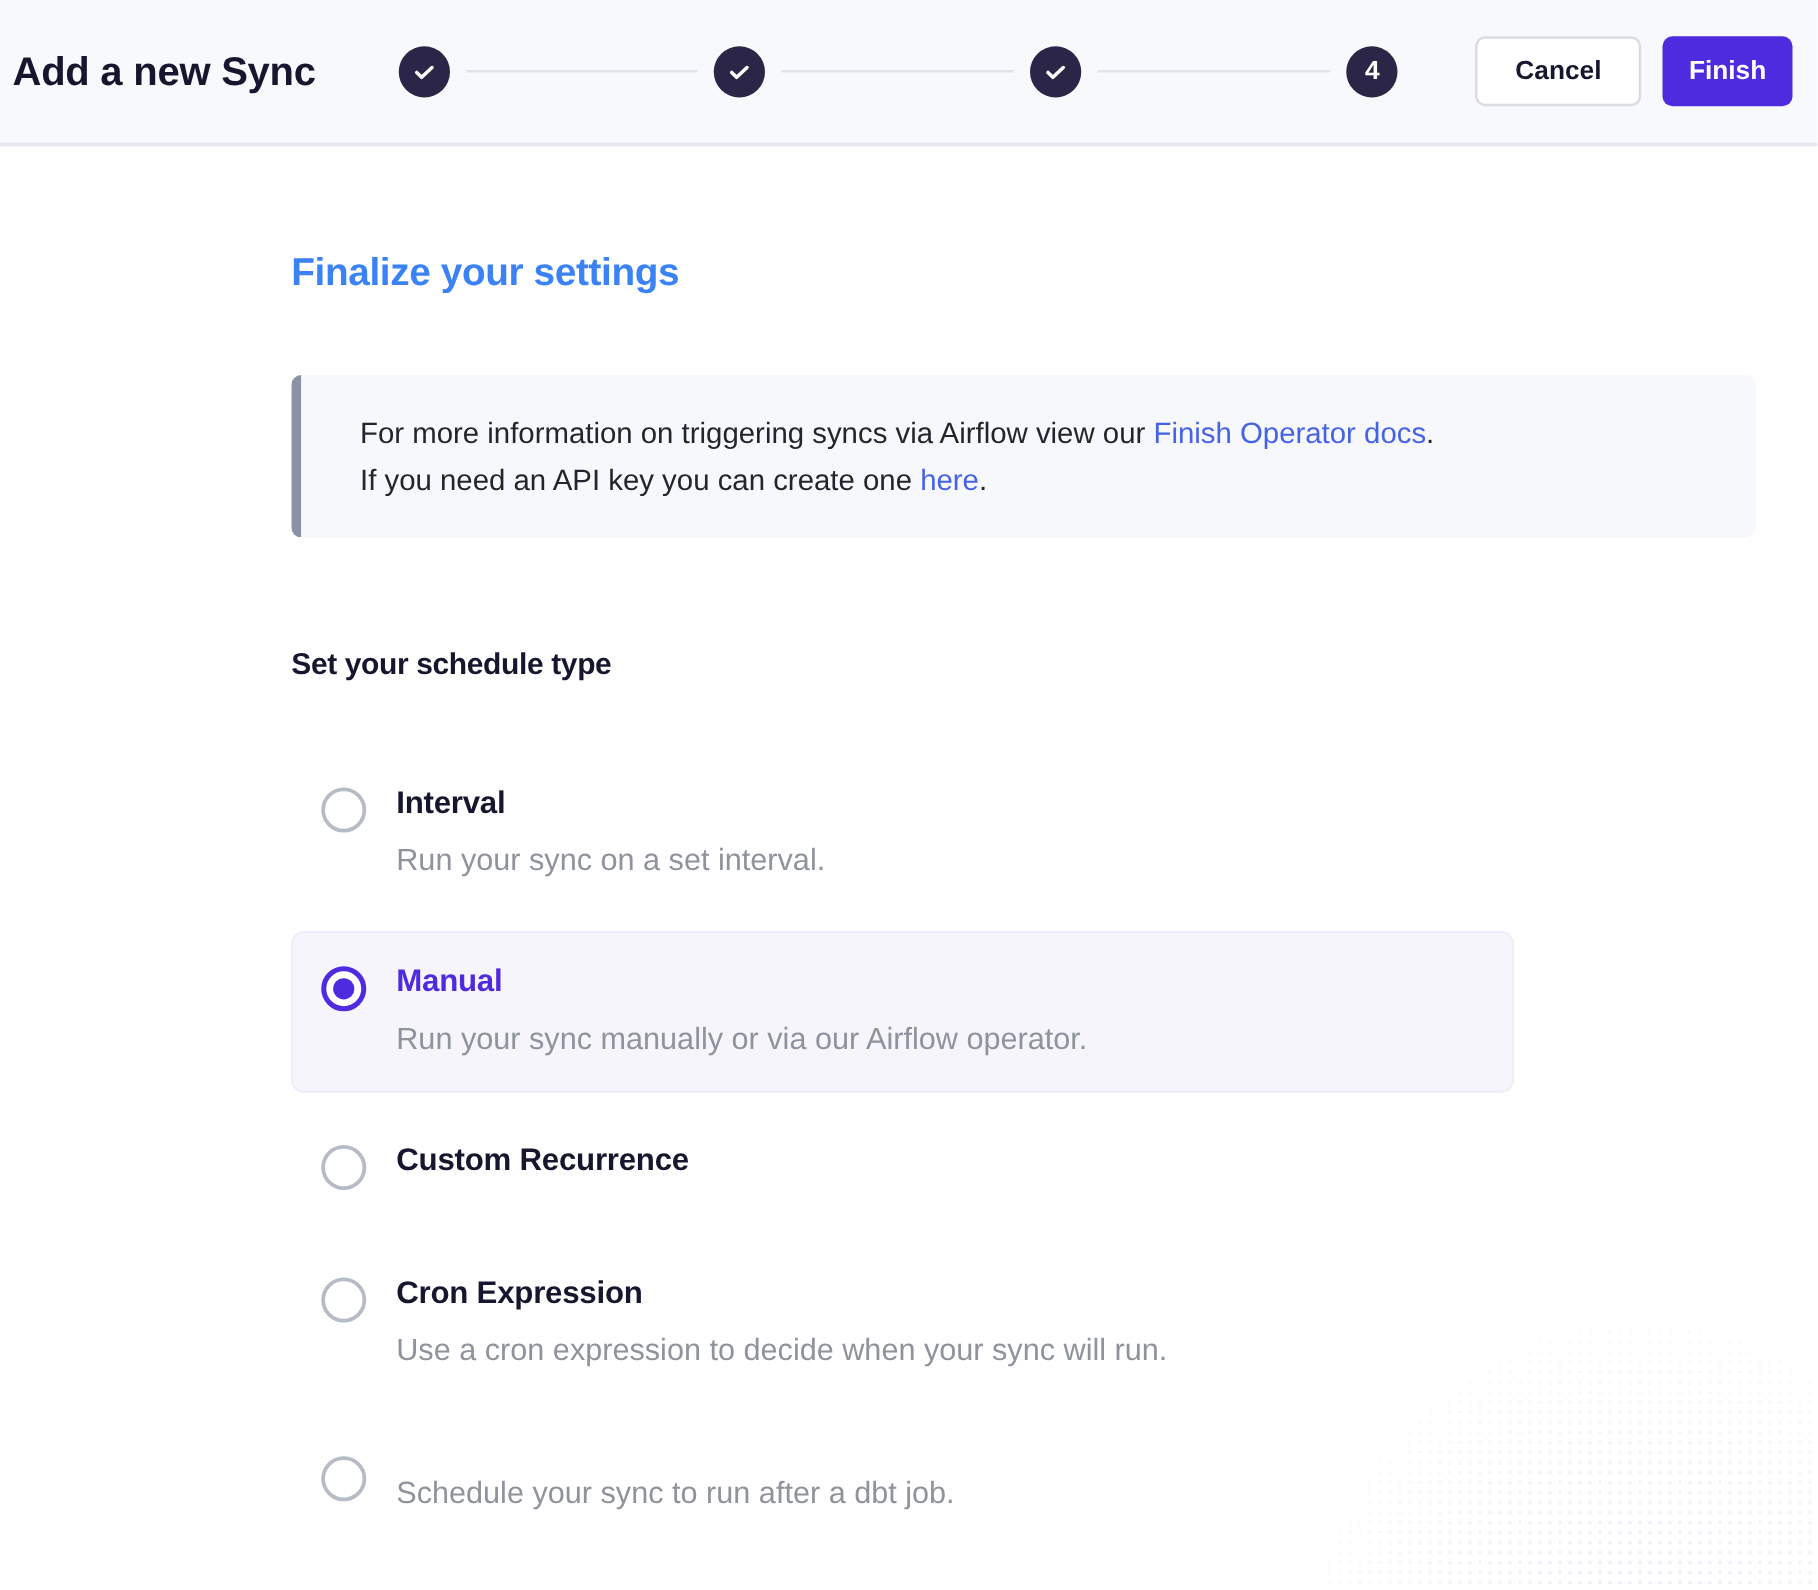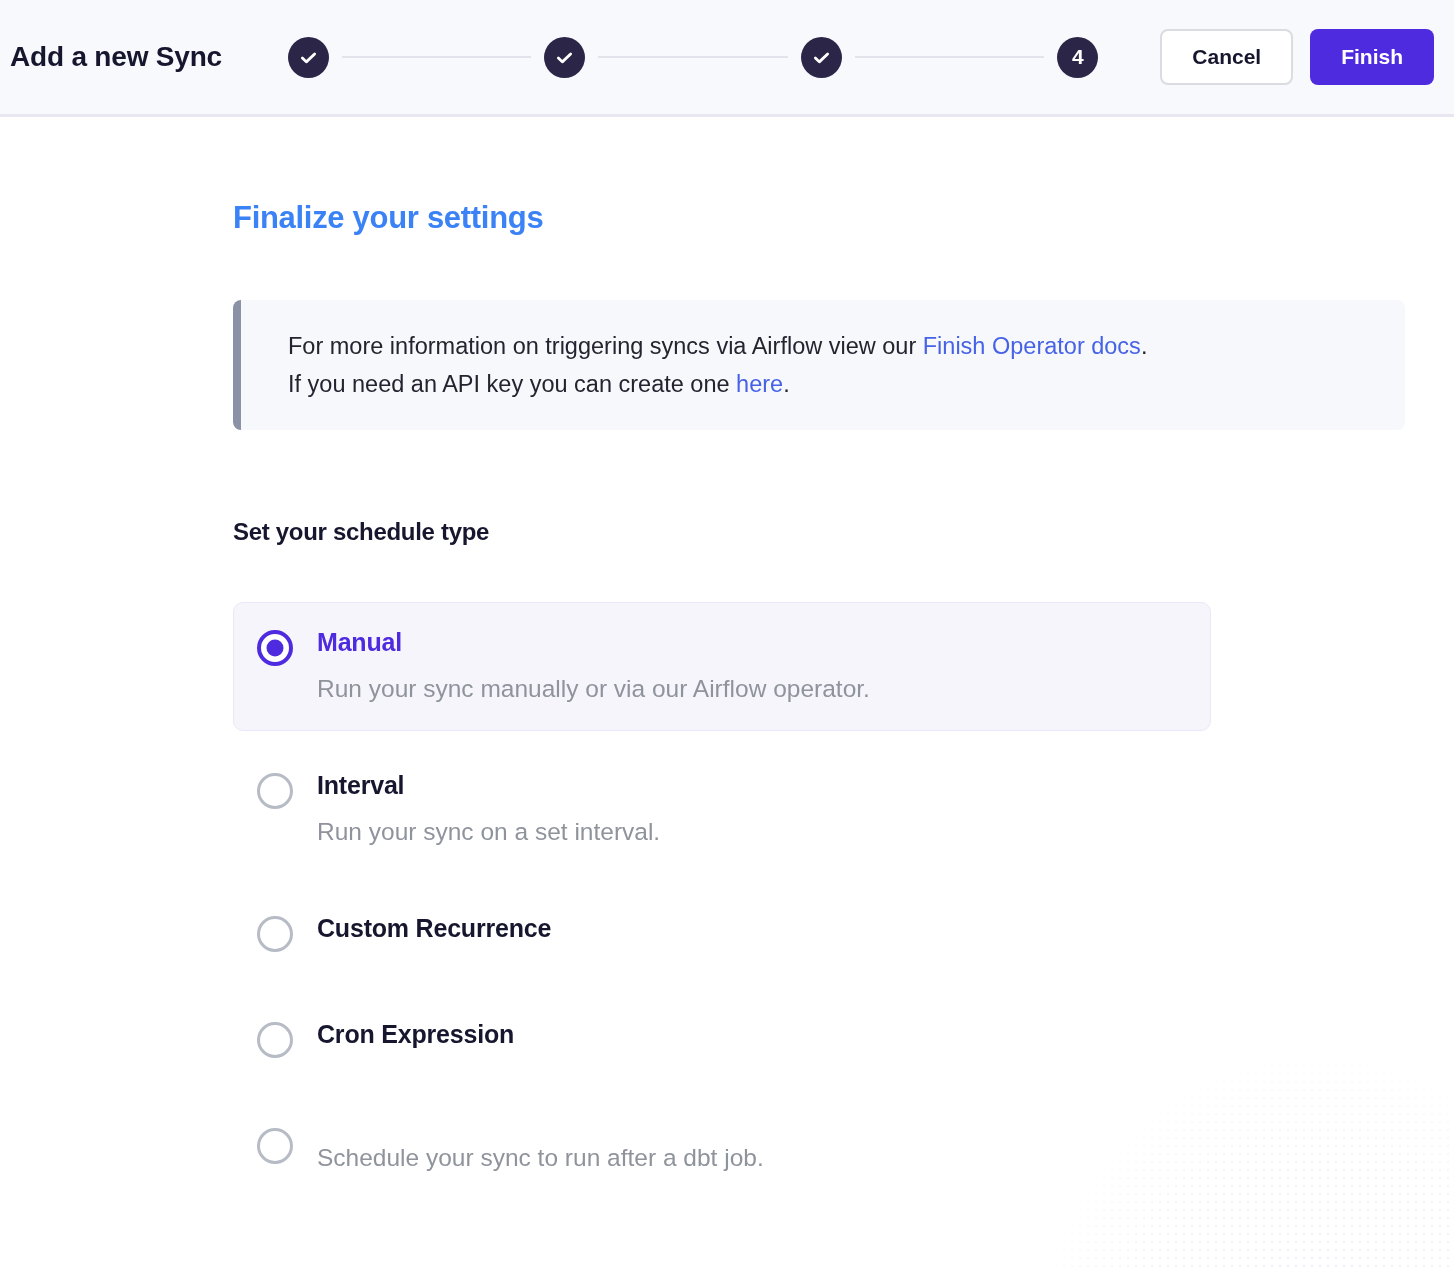--- a/index.html
+++ b/index.html
@@ -15,21 +15,21 @@
   
   .app-header {
     height: 117px;
     background: #f8f9fc;
     border-bottom: 3px solid #e7e6f1;
     display: flex;
     align-items: center;
     padding: 0 20px 0 10px;
   }
   .header-title {
-    font-size: 28px;
+    font-size: 32px;
     font-weight: 700;
     color: #16172e;
     white-space: nowrap;
     letter-spacing: -0.2px;
   }
   .stepper {
     flex: 1;
     display: flex;
     align-items: center;
     margin: 0 62px 0 66px;
@@ -70,21 +70,21 @@
     border: 2px solid #dadce2;
     color: #16172e;
     font-weight: 600;
     padding: 0 30px;
   }
   .btn-finish {
     background: #4f2be0;
     border: none;
     color: #ffffff;
     font-weight: 700;
-    padding: 0 31px;
+    padding: 0 21px;
   }
 
   
   .main { padding: 83px 0 0 233px; position: relative; }
   .page-heading {
     font-size: 31px;
     font-weight: 700;
     color: #3b82f6;
     letter-spacing: -0.3px;
   }
@@ -219,47 +219,48 @@
 
   <div class="callout">
     <div><span>For more information on triggering syncs via Airflow view our </span><a class="link">Finish Operator docs</a><span>.</span></div>
     <div><span>If you need an API key you can create one </span><a class="link">here</a><span>.</span></div>
   </div>
 
   <h2 class="section-heading">Set your schedule type</h2>
 
   <div class="options">
 
+    <div class="option">
+      <span class="radio"></span>
+      <div>
+        <div class="option-label">Interval</div>
+        <div class="option-desc">Run your sync on a set interval.</div>
+      </div>
+    </div>
+
     <div class="option selected">
       <span class="radio"></span>
       <div>
         <div class="option-label">Manual</div>
         <div class="option-desc">Run your sync manually or via our Airflow operator.</div>
       </div>
     </div>
 
     <div class="option">
       <span class="radio"></span>
       <div>
-        <div class="option-label">Interval</div>
-        <div class="option-desc">Run your sync on a set interval.</div>
-      </div>
-    </div>
-
-    <div class="option">
-      <span class="radio"></span>
-      <div>
         <div class="option-label">Custom Recurrence</div>
       </div>
     </div>
 
     <div class="option">
       <span class="radio"></span>
       <div>
         <div class="option-label">Cron Expression</div>
+        <div class="option-desc">Use a cron expression to decide when your sync will run.</div>
       </div>
     </div>
 
     <div class="option">
       <span class="radio"></span>
       <div>
         <div class="option-desc">Schedule your sync to run after a dbt job.</div>
       </div>
     </div>
 

